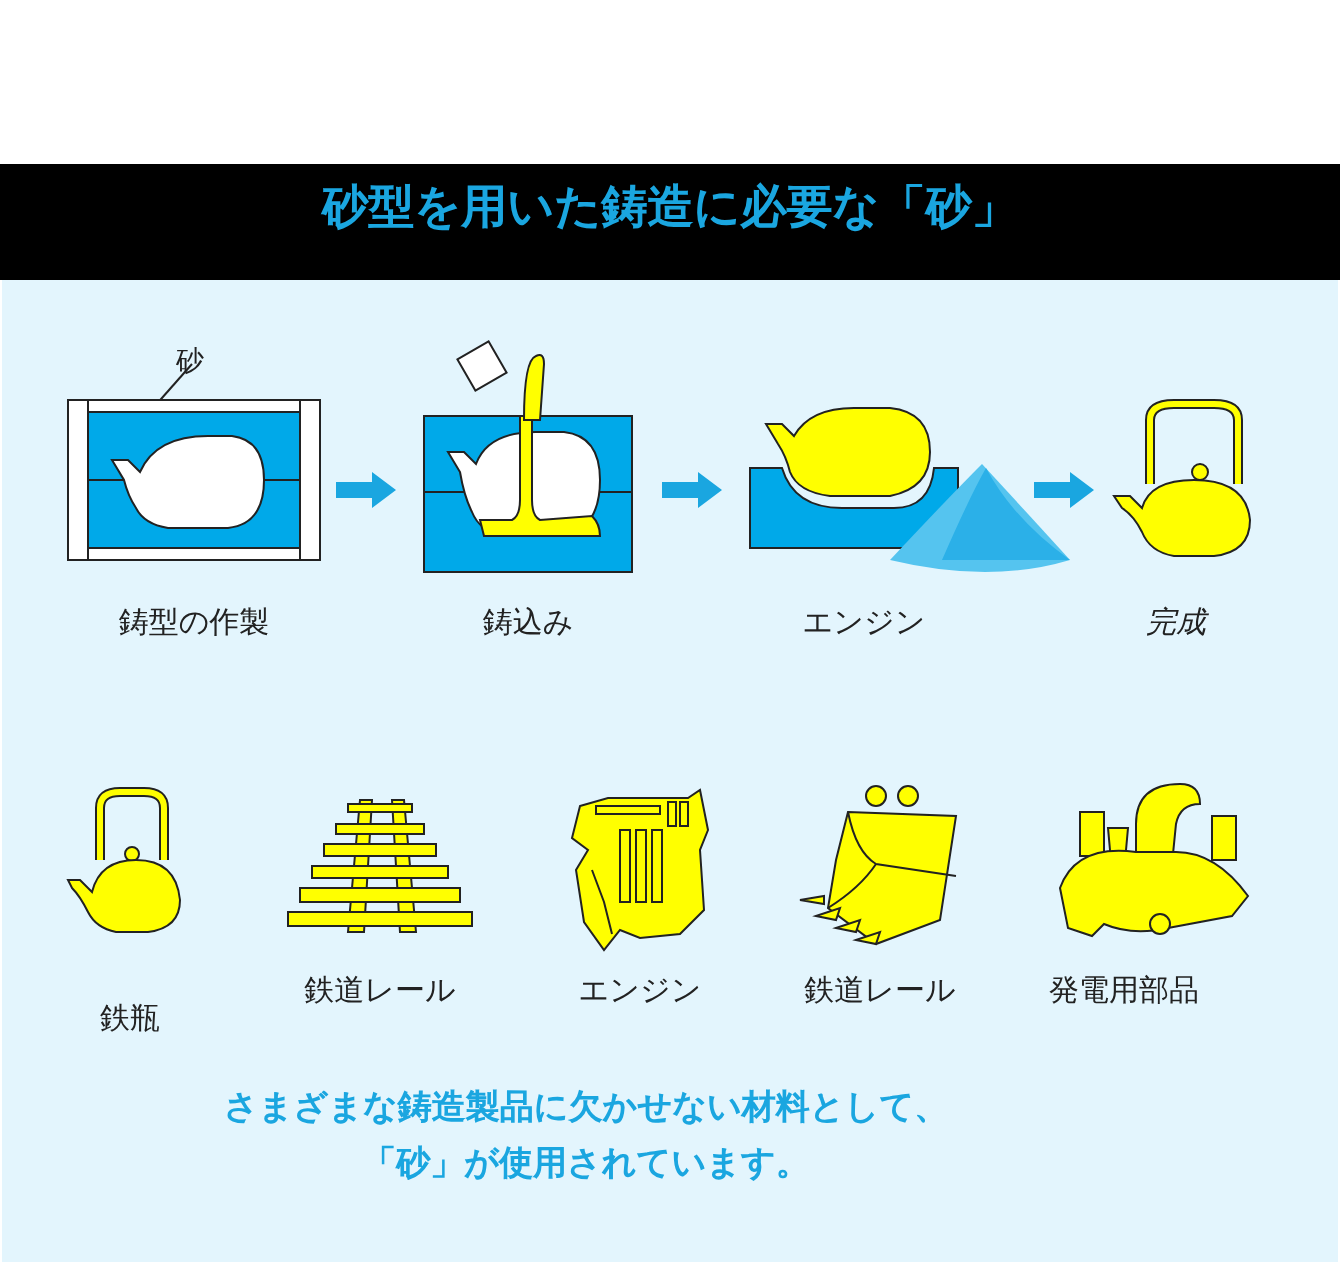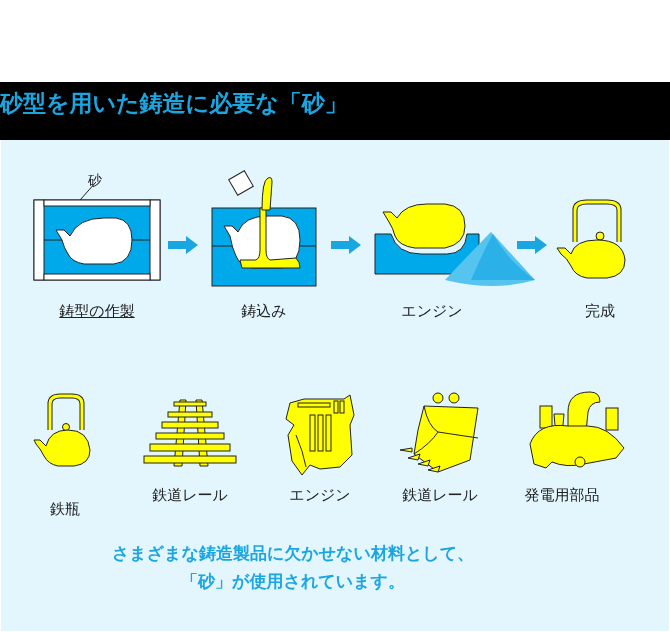--- a/index.html
+++ b/index.html
@@ -1,19 +1,19 @@
 <!DOCTYPE html>
 <html><head>
 <meta charset="utf-8">
 <style>
   html,body{margin:0;padding:0;}
   body{width:670px;height:632px;background:#ffffff;position:relative;overflow:hidden;
        font-family:"DejaVu Sans","Liberation Sans",sans-serif;}
   .header{position:absolute;left:0;top:82px;width:670px;height:58px;background:#000;}
-  .title{position:absolute;left:0;top:88px;width:670px;text-align:left;color:#1aa6e0;
+  .title{position:absolute;left:0;top:88px;width:670px;text-align:center;color:#1aa6e0;
          font-size:23px;font-weight:bold;letter-spacing:0px;}
   .panel{position:absolute;left:1px;top:140px;width:668px;height:491px;background:#e3f5fd;}
   .lbl{position:absolute;font-size:15px;color:#222;text-align:center;white-space:nowrap;}
   .msg{position:absolute;left:0;width:586px;text-align:center;color:#1aa6e0;font-size:17px;font-weight:bold;}
   svg{position:absolute;overflow:visible;}
 </style>
 </head>
 <body>
 
 <div class="header"></div>
@@ -59,24 +59,24 @@
   <path d="M96 72 Q110 40 118 26 Q132 52 160 72 Z" fill="#2bb0e8"></path>
 </svg>
 
 <svg style="left:557px;top:200px" width="80" height="80" viewBox="0 0 80 80">
   <path d="M18 42 L18 10 Q18 2 30 2 L50 2 Q62 2 62 10 L62 42" fill="none" stroke="#222" stroke-width="5"></path>
   <path d="M18 42 L18 10 Q18 2 30 2 L50 2 Q62 2 62 10 L62 42" fill="none" stroke="#ffff00" stroke-width="3"></path>
   <circle cx="43" cy="36" r="4" fill="#ffff00" stroke="#222"></circle>
   <path d="M0 48 L8 48 L14 54 Q18 40 40 40 Q66 40 68 60 Q68 76 50 78 L30 78 Q18 76 14 66 Q10 58 4 54 Z" fill="#ffff00" stroke="#222"></path>
 </svg>
 
-<div class="lbl" style="left:42px;top:302px;width:110px;text-decoration:underline;">鋳型の作製</div>
+<div class="lbl" style="left:42px;top:302px;width:110px;">鋳型の作製</div>
 <div class="lbl" style="left:212px;top:302px;width:104px;">鋳込み</div>
 <div class="lbl" style="left:380px;top:302px;width:104px;">エンジン</div>
-<div class="lbl" style="left:560px;top:302px;width:80px;">完成</div>
+<div class="lbl" style="left:548px;top:302px;width:80px;font-style:italic;">完成</div>
 
 <svg style="left:30px;top:394px" width="70" height="74" viewBox="0 0 70 74">
   <path d="M20 36 L20 10 Q20 2 30 2 L42 2 Q52 2 52 10 L52 36" fill="none" stroke="#222" stroke-width="5"></path>
   <path d="M20 36 L20 10 Q20 2 30 2 L42 2 Q52 2 52 10 L52 36" fill="none" stroke="#ffff00" stroke-width="3"></path>
   <circle cx="36" cy="33" r="3.5" fill="#ffff00" stroke="#222"></circle>
   <path d="M4 46 L10 46 L16 52 Q20 36 38 36 Q58 36 60 56 Q60 70 44 72 L28 72 Q18 70 14 62 Q10 54 6 50 Z" fill="#ffff00" stroke="#222"></path>
 </svg>
 
 <svg style="left:144px;top:400px" width="92" height="66" viewBox="0 0 92 66">
   <path d="M36 0 L30 66 L38 66 L42 0 Z" fill="#ffff00" stroke="#222"></path>

